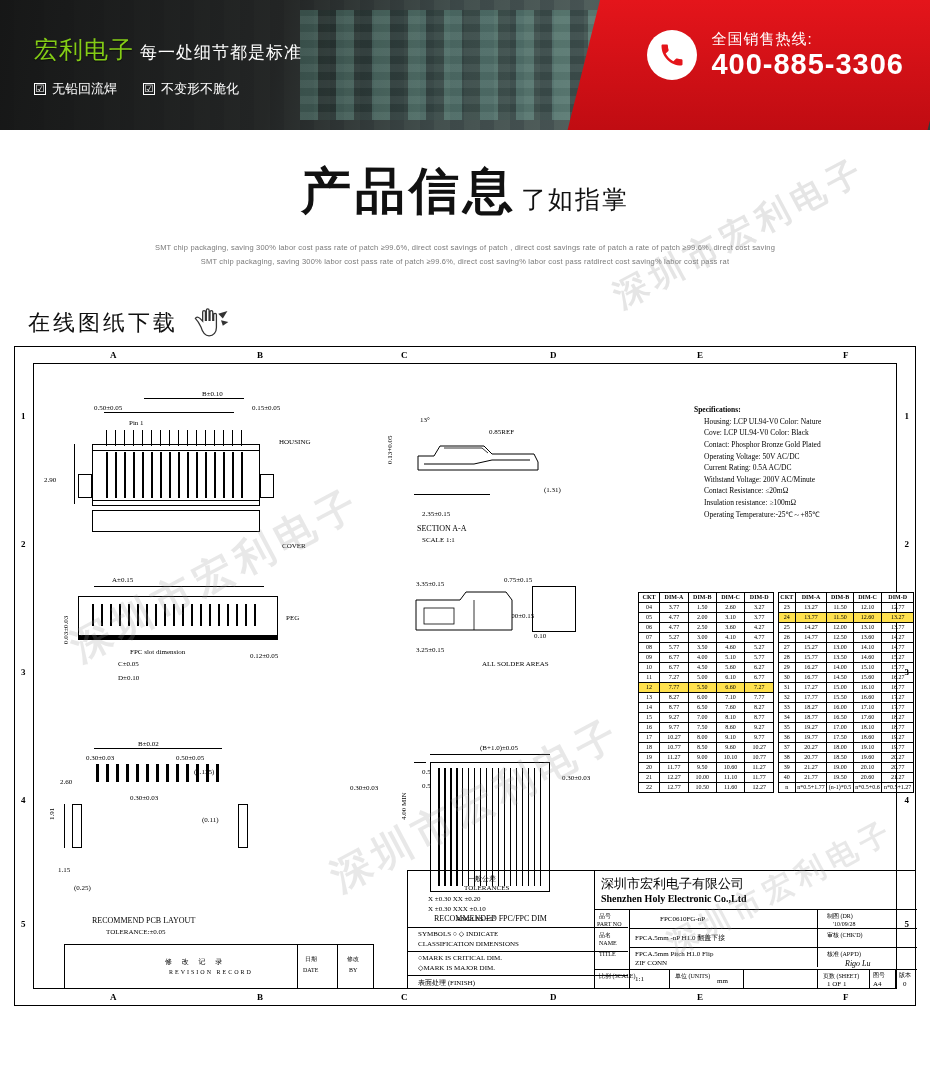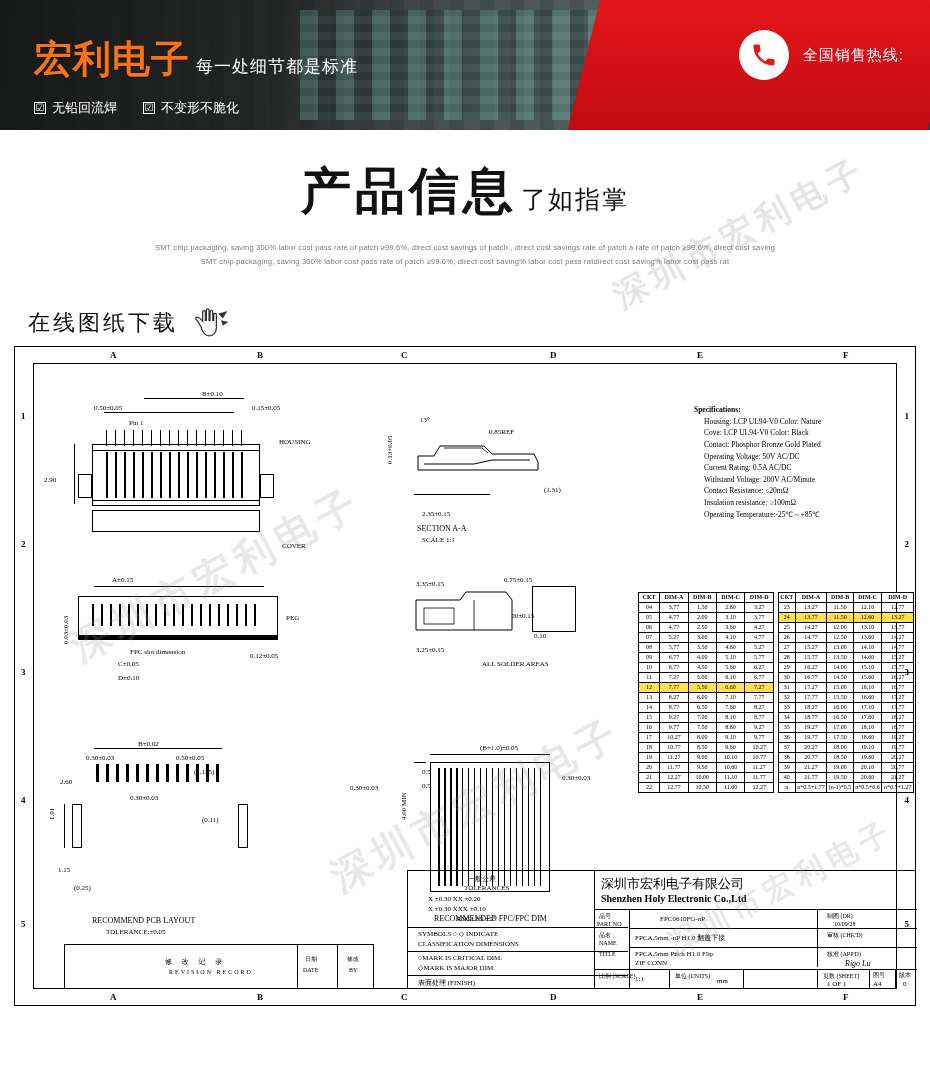--- a/index.html
+++ b/index.html
@@ -41,21 +41,21 @@
     background: linear-gradient(180deg,#e4151b 0%, #c00c12 100%);
     transform: skewX(-14deg);
     transform-origin: top right;
     right: -30px;
   }
   .banner-left {
     position: absolute; left: 34px; top: 34px; z-index: 5; color: #fff;
   }
   .brand-row { display: flex; align-items: baseline; }
   .brand-name {
-    font-size: 38px; font-weight: bold; color: #f97316;
+    font-size: 24px; font-weight: normal; color: #84cc16;
     letter-spacing: 1px;
     text-shadow: 0 1px 1px rgba(0,0,0,.6);
   }
   .brand-slogan {
     font-size: 17px; color: #ffffff; margin-left: 6px; letter-spacing: 1px;
   }
   .feature-row { display: flex; margin-top: 14px; gap: 26px; }
   .feature {
     display: flex; align-items: center; gap: 6px;
     font-size: 13px; color: #ffffff;
@@ -201,20 +201,21 @@
   </div>
 
   <div class="banner-right">
     <div class="phone-circle">
       <svg viewBox="0 0 24 24">
           <path d="M6.6 10.8c1.4 2.8 3.8 5.1 6.6 6.6l2.2-2.2c.3-.3.7-.4 1-.2 1.2.4 2.4.6 3.6.6.6 0 1 .4 1 1V20c0 .6-.4 1-1 1C10.6 21 3 13.4 3 4c0-.6.4-1 1-1h3.5c.6 0 1 .4 1 1 0 1.3.2 2.5.6 3.6.1.3 0 .7-.2 1l-2.3 2.2z"></path>
         </svg>
     </div>
     <div>
       <div class="hot-label">全国销售热线:</div>
+      <div class="hot-number">400-885-3306</div>
     </div>
   </div>
 </div>
 
 <div class="title-block">
   <span class="title-main">产品信息</span><span class="title-sub">了如指掌</span>
   <div class="title-en">
     <div>SMT chip packaging, saving 300% labor cost   pass rate of patch ≥99.6%, direct cost savings of patch , direct cost savings rate of patch a rate of patch ≥99.6%, direct cost saving</div>
     <div>SMT chip packaging, saving 300% labor cost   pass rate of patch ≥99.6%, direct cost saving% labor cost   pass ratdirect cost saving% labor cost   pass rat</div>
   </div>

